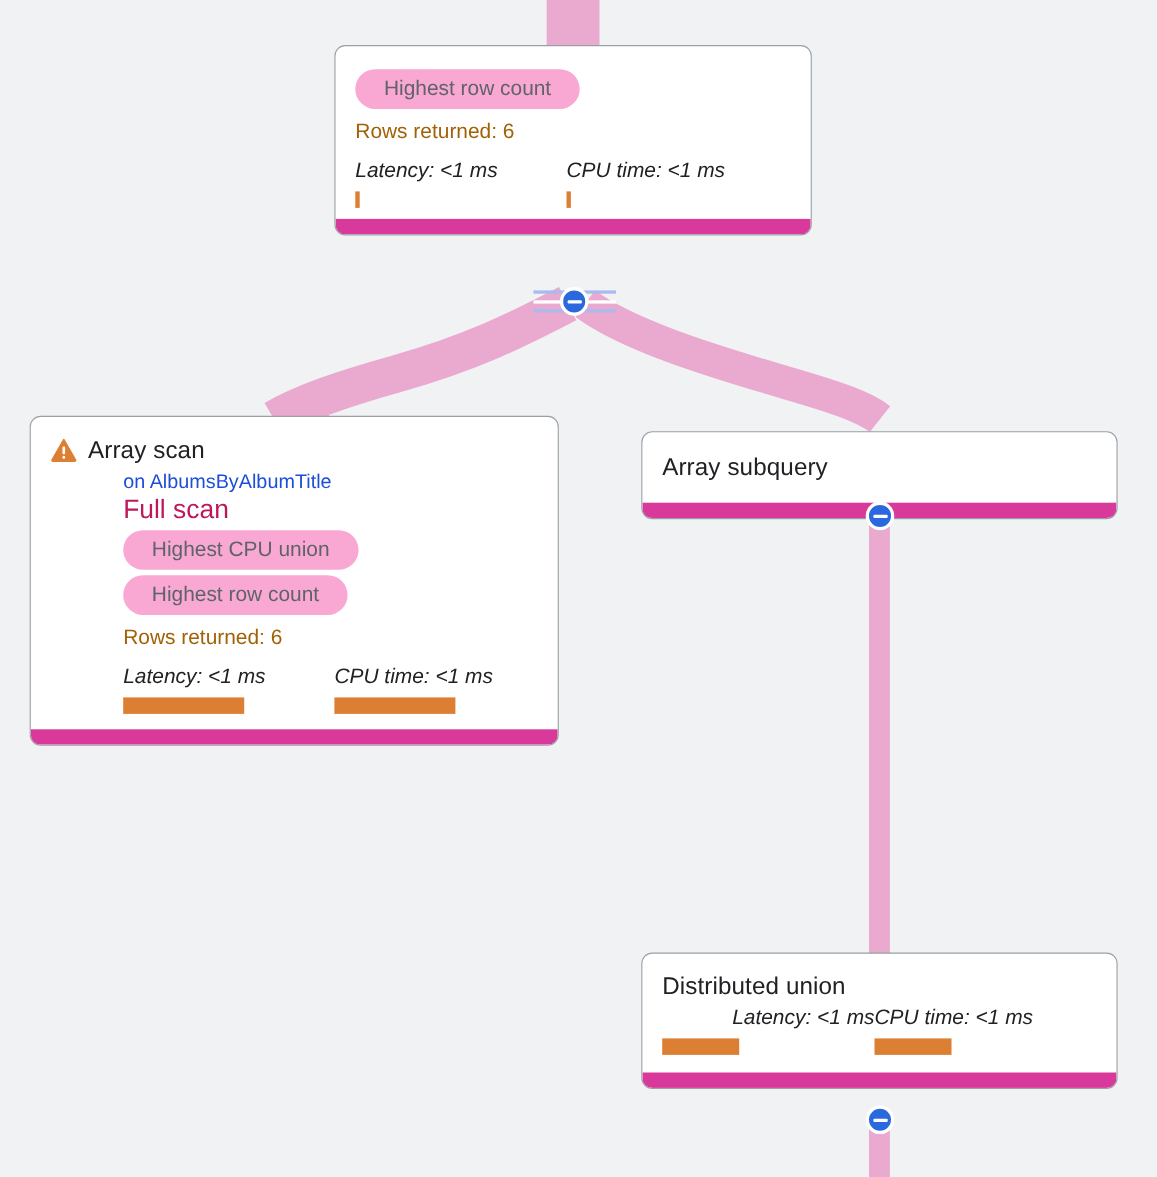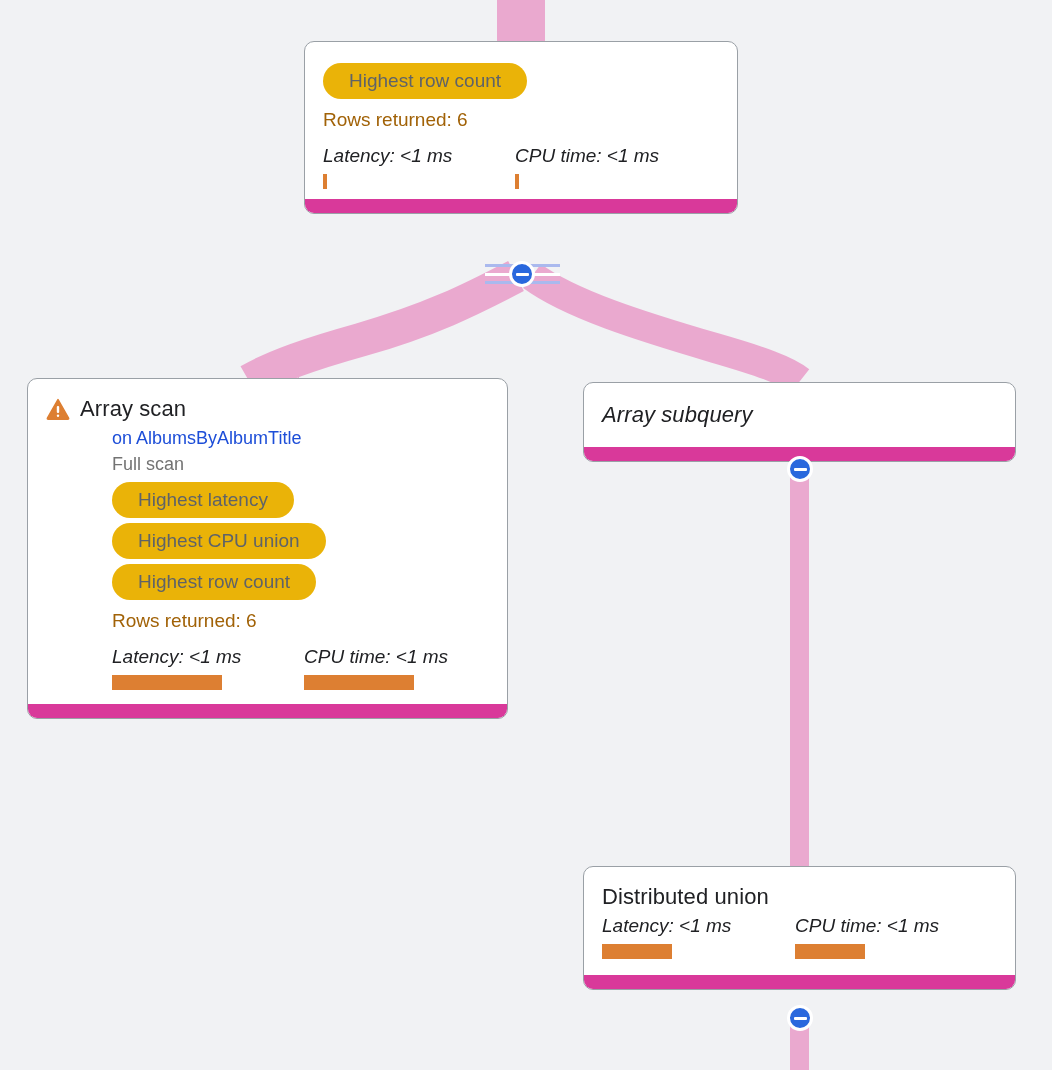--- a/index.html
+++ b/index.html
@@ -59,28 +59,28 @@
     letter-spacing: .1px;
   }
   .warn-icon { width: 24px; height: 22px; display:block; flex: 0 0 auto; }
 
   .sub-strong {
     font-size: 18px;
     line-height: 26px;
     color: #1d4ed8;
   }
   .sub-muted {
-    font-size: 18px;
+    font-size: 24px;
     line-height: 26px;
-    color: #737373;
+    color: #be185d;
   }
 
   .chip {
     display: inline-block;
-    background: #eab308;
+    background: #f9a8d4;
     color: #5f6368;
     border-radius: 18px;
     padding: 5px 26px 6px 26px;
     font-size: 19px;
     line-height: 25px;
     margin: 5px 0 0 0;
   }
   .chip-row { display: block; }
 
   .rows-returned {
@@ -209,23 +209,20 @@
         <svg class="warn-icon" viewBox="0 0 24 22">
           <path d="M12 1.6 L22.4 20 Q23.1 21.2 21.7 21.2 L2.3 21.2 Q0.9 21.2 1.6 20 Z" fill="#dd7f32" stroke="#dd7f32" stroke-width="1.6" stroke-linejoin="round"></path>
           <rect x="10.8" y="8" width="2.4" height="7" rx="1" fill="#ffffff"></rect>
           <rect x="10.8" y="16.4" width="2.4" height="2.6" rx="1.2" fill="#ffffff"></rect>
         </svg>
         <div class="node-title">Array scan</div>
       </div>
       <div style="padding-left:66px;">
         <div class="sub-strong">on AlbumsByAlbumTitle</div>
         <div class="sub-muted">Full scan</div>
-        <div class="chip-row">
-          <span class="chip">Highest latency</span>
-        </div>
         <div class="chip-row">
           <span class="chip">Highest CPU union</span>
         </div>
         <div class="chip-row">
           <span class="chip">Highest row count</span>
         </div>
         <div class="rows-returned">Rows returned: 6</div>
         <div class="metrics">
           <div class="metric" style="width:192px;">
             <div class="metric-label">Latency: &lt;1 ms</div>
@@ -234,33 +231,33 @@
           <div class="metric">
             <div class="metric-label">CPU time: &lt;1 ms</div>
             <div class="metric-bar" style="width:110px;"></div>
           </div>
         </div>
       </div>
     </div>
     <div class="node-footer"></div>
   </div>
 
-  <div class="node" style="left:583px; top:382px; width:433px;font-style:italic;">
+  <div class="node" style="left:583px; top:392px; width:433px;">
     <div class="node-body" style="padding:18px 18px 16px 18px;">
       <div class="title-row">
         <div class="node-title">Array subquery</div>
       </div>
     </div>
     <div class="node-footer"></div>
   </div>
   <div class="toggle" style="left:787px; top:456px;">
     <span class="minus"></span>
   </div>
 
-  <div class="node" style="left:583px; top:866px; width:433px;">
+  <div class="node" style="left:583px; top:866px; width:433px;text-align:right;">
     <div class="node-body" style="padding:16px 18px 16px 18px;">
       <div class="title-row">
         <div class="node-title">Distributed union</div>
       </div>
       <div class="metrics" style="margin-top:2px;">
         <div class="metric" style="width:193px;">
           <div class="metric-label">Latency: &lt;1 ms</div>
           <div class="metric-bar" style="width:70px;"></div>
         </div>
         <div class="metric">

